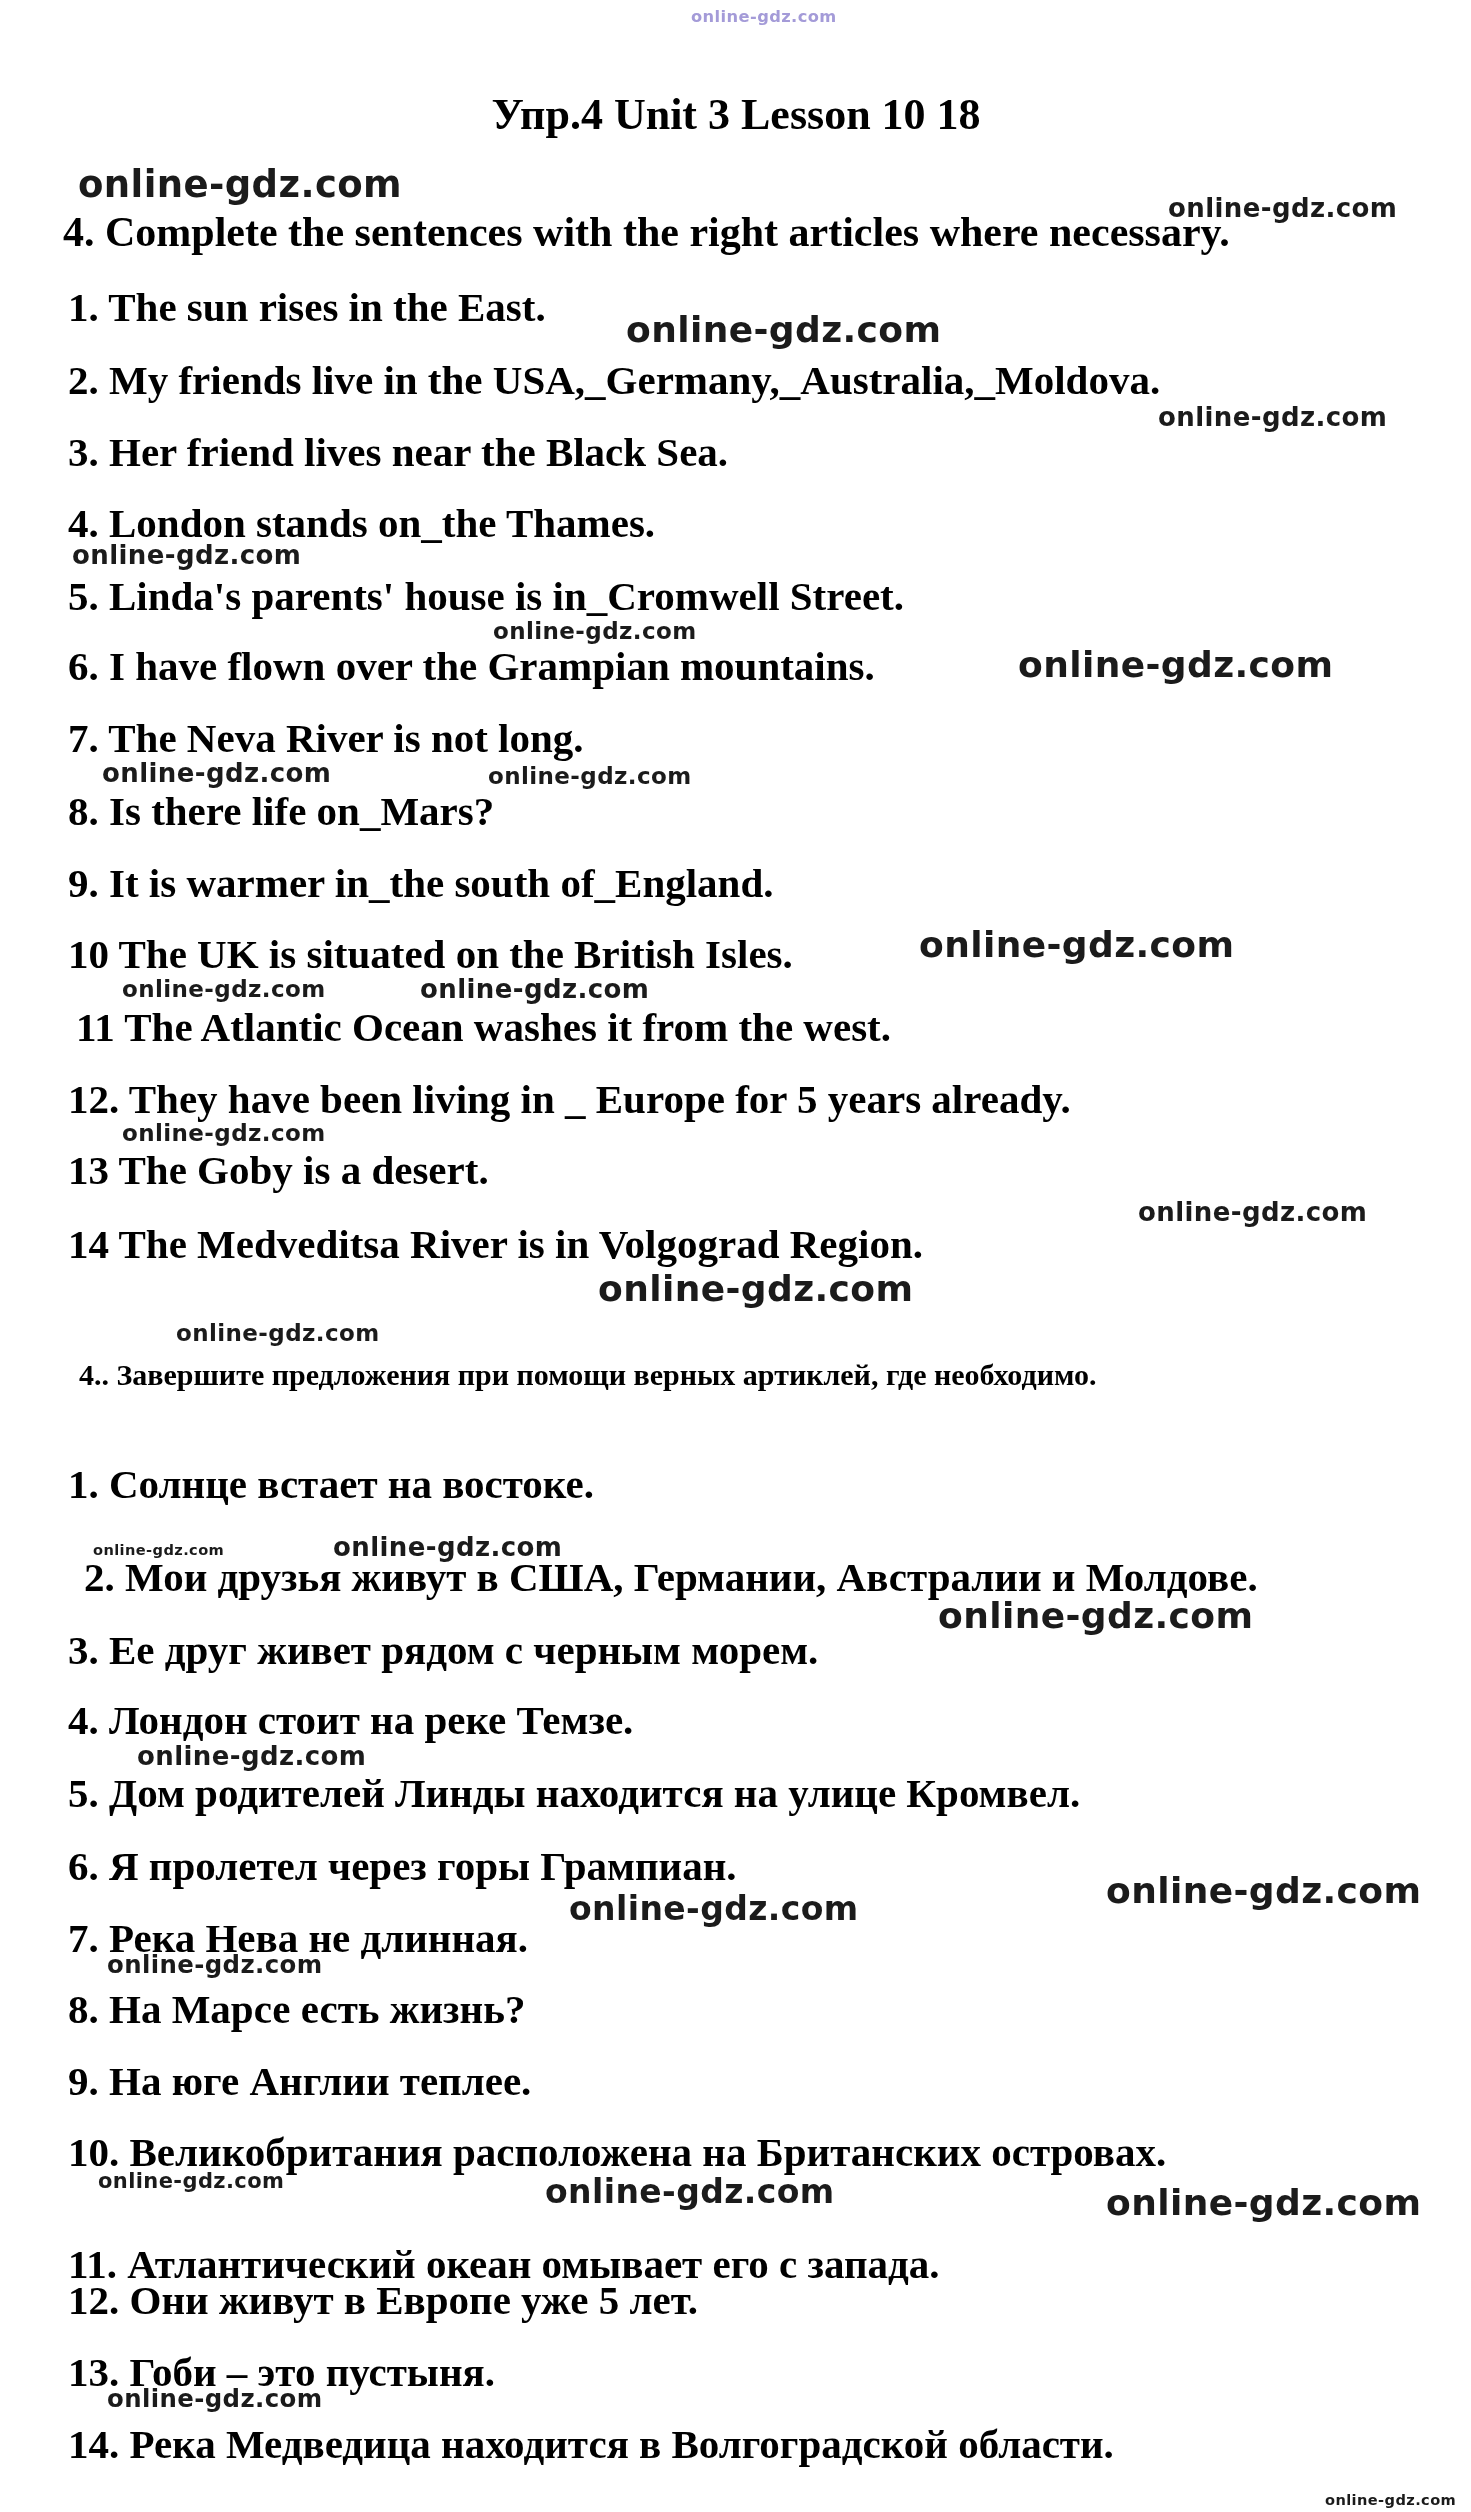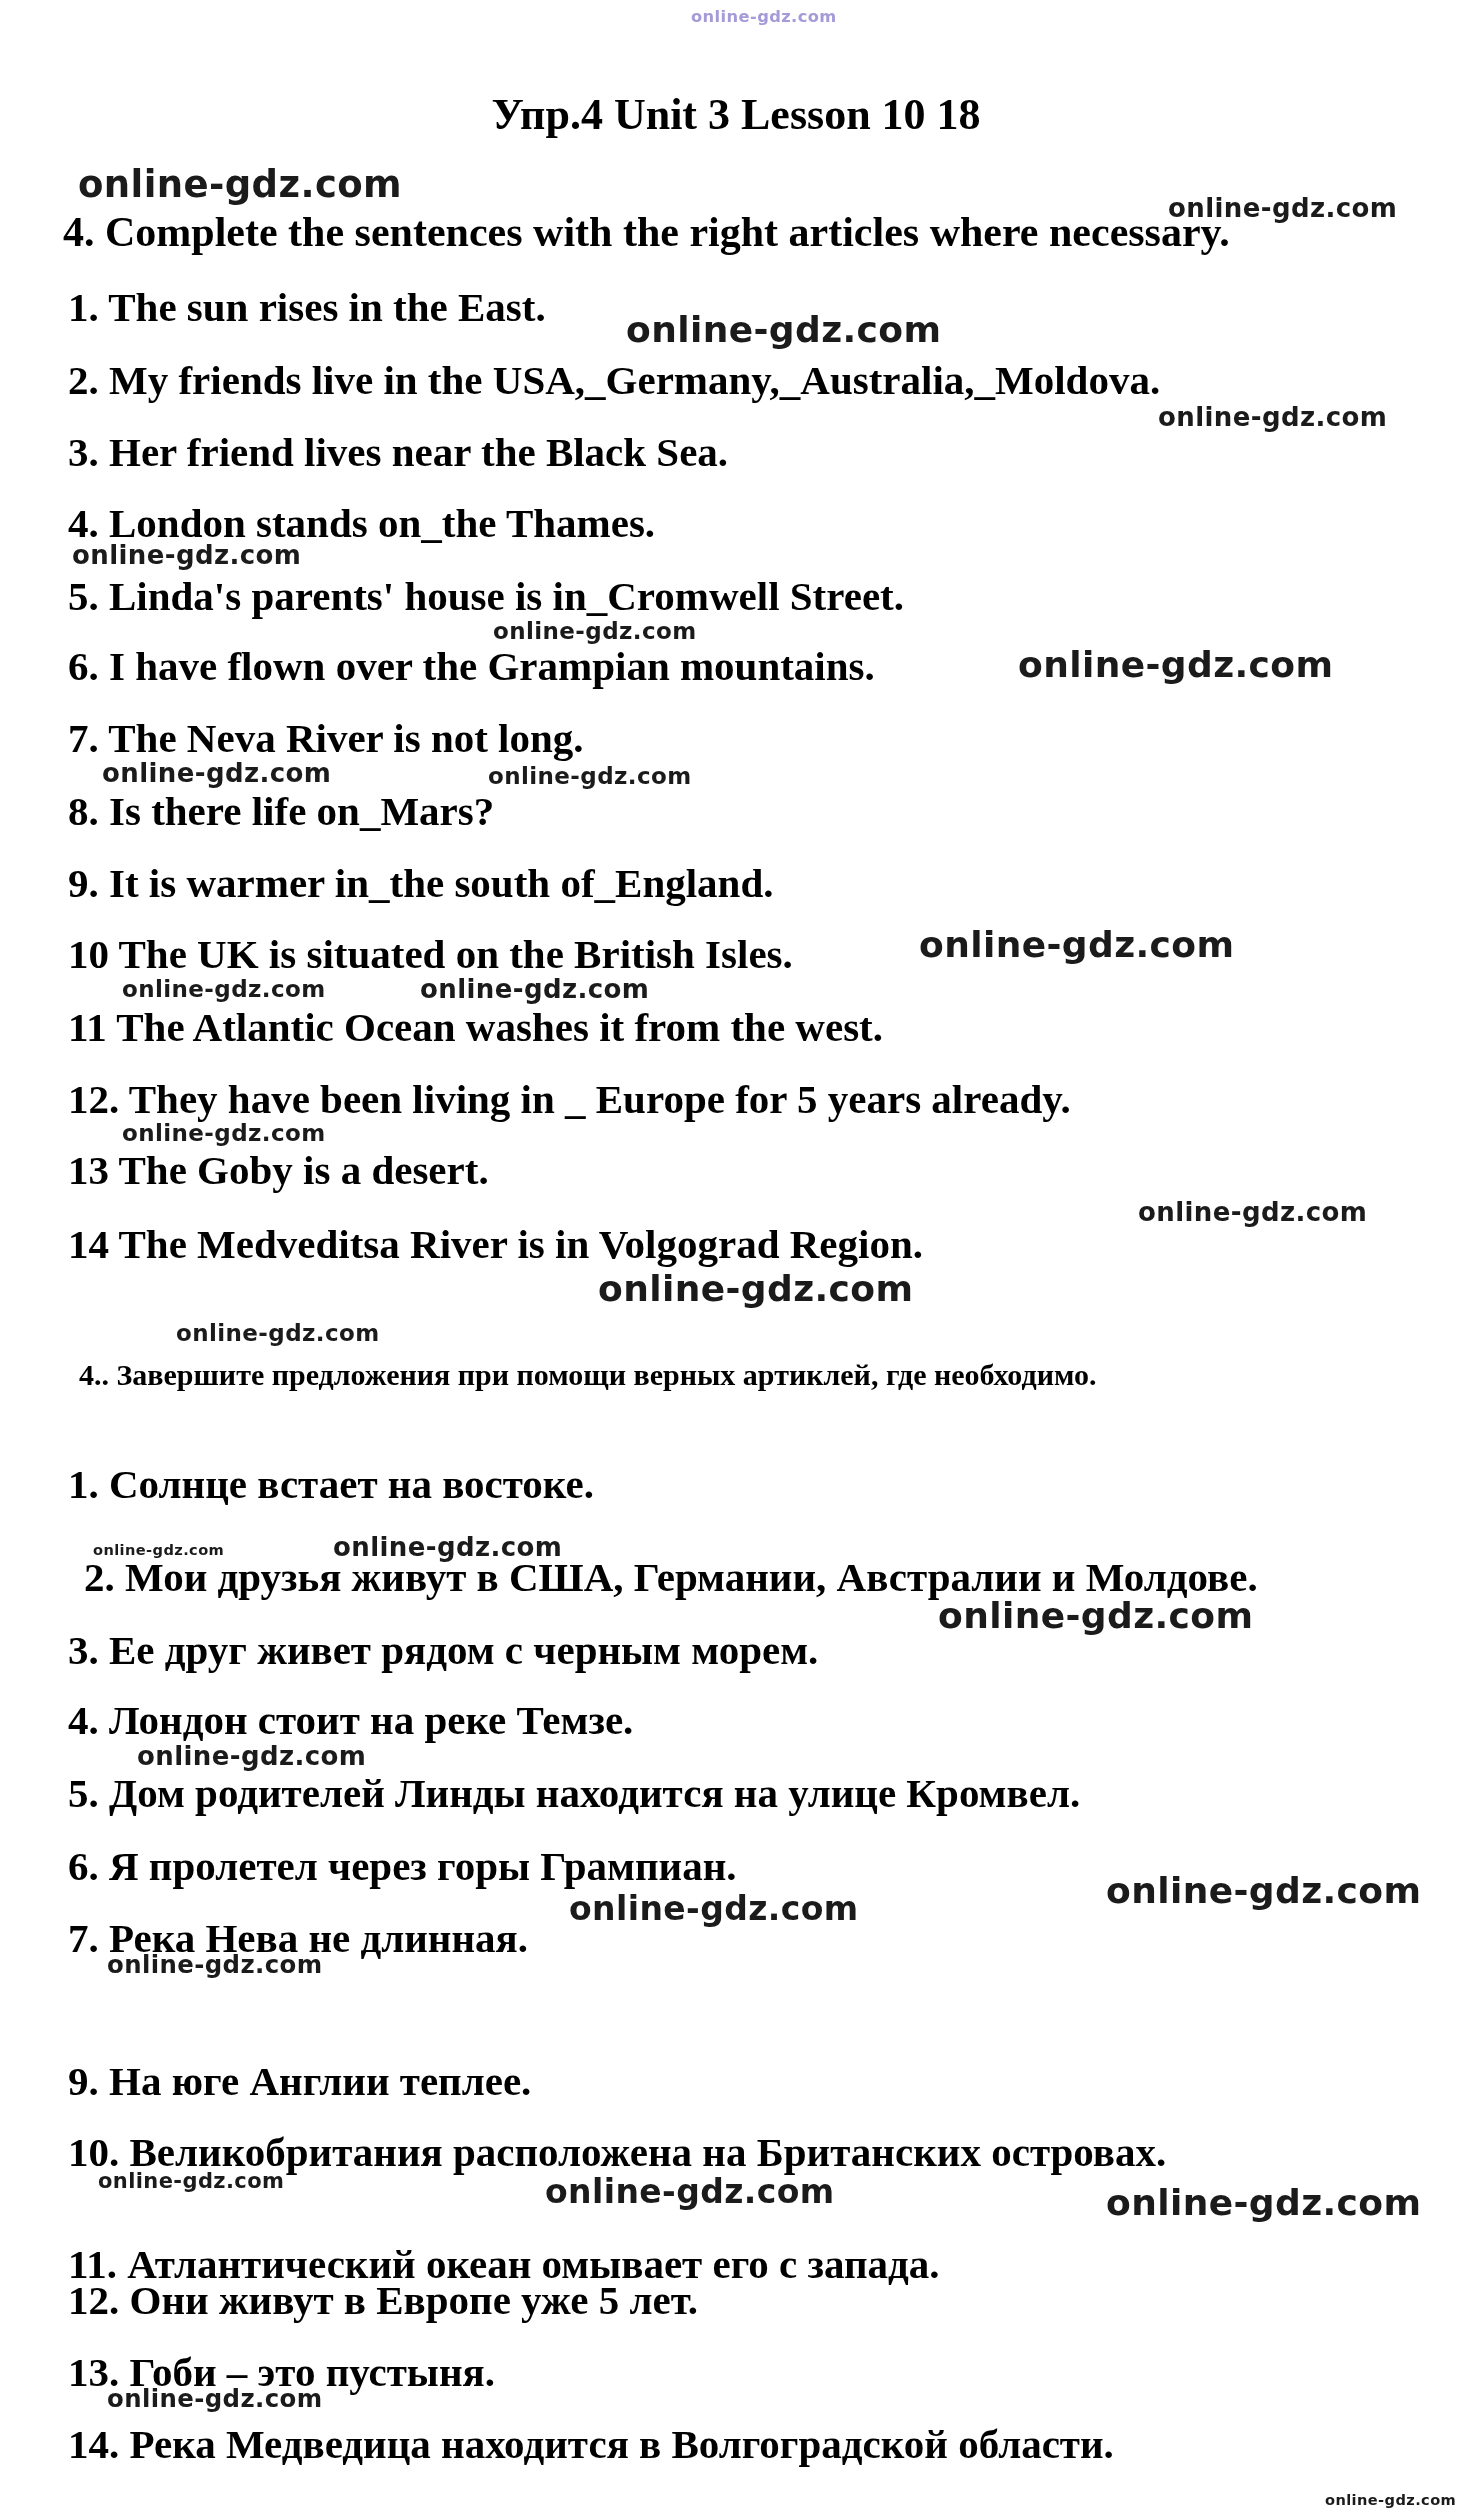--- a/index.html
+++ b/index.html
@@ -100,34 +100,35 @@
   <p class="line eng" style="top:283px;text-align:right;">1. The sun rises in the East.</p>
   <p class="line eng" style="top:356px;">2. My friends live in the USA,_Germany,_Australia,_Moldova.</p>
   <p class="line eng" style="top:428px;">3. Her friend lives near the Black Sea.</p>
   <p class="line eng" style="top:499px;">4. London stands on_the Thames.</p>
   <p class="line eng" style="top:572px;">5. Linda's parents' house is in_Cromwell Street.</p>
   <p class="line eng" style="top:642px;">6. I have flown over the Grampian mountains.</p>
   <p class="line eng" style="top:714px;">7. The Neva River is not long.</p>
   <p class="line eng" style="top:787px;">8. Is there life on_Mars?</p>
   <p class="line eng" style="top:859px;">9. It is warmer in_the south of_England.</p>
   <p class="line eng" style="top:930px;">10 The UK is situated on the British Isles.</p>
-  <p class="line eng" style="top:1003px;">11 The Atlantic Ocean washes it from the west.</p>
+  <p class="line eng" style="top:1003px;margin-left:8px;">11 The Atlantic Ocean washes it from the west.</p>
   <p class="line eng" style="top:1075px;">12. They have been living in _ Europe for 5 years already.</p>
   <p class="line eng" style="top:1146px;">13 The Goby is a desert.</p>
   <p class="line eng" style="top:1220px;">14 The Medveditsa River is in Volgograd Region.</p>
 
   <div class="heading-rus">4.. Завершите предложения при помощи верных артиклей, где необходимо.</div>
 
   <p class="line rus" style="top:1460px;">1. Солнце встает на востоке.</p>
   <p class="line rus" style="top:1553px;margin-left:16px;">2. Мои друзья живут в США, Германии, Австралии и Молдове.</p>
   <p class="line rus" style="top:1626px;">3. Ее друг живет рядом с черным морем.</p>
   <p class="line rus" style="top:1696px;">4. Лондон стоит на реке Темзе.</p>
   <p class="line rus" style="top:1769px;">5. Дом родителей Линды находится на улице Кромвел.</p>
   <p class="line rus" style="top:1842px;">6. Я пролетел через горы Грампиан.</p>
   <p class="line rus" style="top:1914px;">7. Река Нева не длинная.</p>
+  <p class="line rus" style="top:1985px;">8. На Марсе есть жизнь?</p>
   <p class="line rus" style="top:2057px;">9. На юге Англии теплее.</p>
   <p class="line rus" style="top:2128px;">10. Великобритания расположена на Британских островах.</p>
   <p class="line rus" style="top:2200px;margin-top:40px;">11. Атлантический океан омывает его с запада.</p>
   <p class="line rus" style="top:2276px;">12. Они живут в Европе уже 5 лет.</p>
   <p class="line rus" style="top:2348px;text-align:center;">13. Гоби – это пустыня.</p>
   <p class="line rus" style="top:2420px;">14. Река Медведица находится в Волгоградской области.</p>
 
 </div>
 
 

